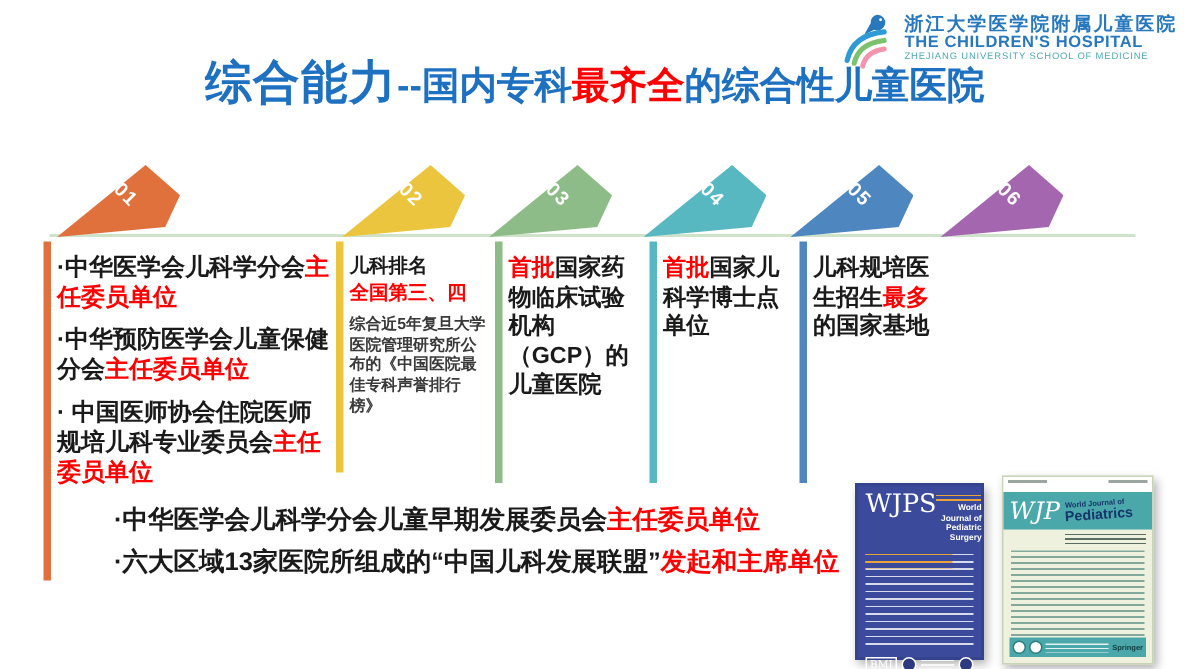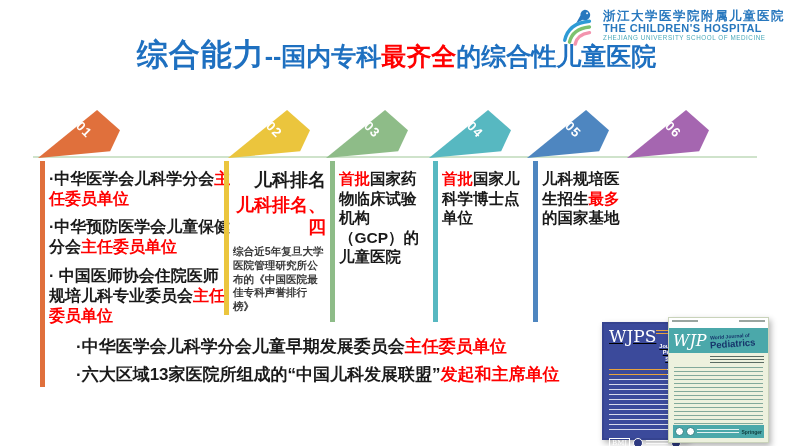--- a/index.html
+++ b/index.html
@@ -24,42 +24,42 @@
         clip-path:polygon(0% 100%,72% 0%,100% 42%,88% 86%);
         filter:drop-shadow(1px 2px 2px rgba(0,0,0,.25));}
   .flag-num{position:absolute;left:46%;top:26%;color:#fff;font-size:13px;font-weight:bold;
             transform:rotate(45deg);letter-spacing:1px;}
   .f1{left:38px}.f2{left:228px}.f3{left:326px}.f4{left:429px}.f5{left:527px}.f6{left:627px}
 
   
   .col{position:absolute;top:159px;}
   .colbar{position:absolute;left:0;top:2px;width:5px;}
   .col .entries{padding:10px 2px 0 9px;}
-  .c1{left:40px;width:194px}.c1 .colbar{height:226px}
+  .c1{left:29px;width:194px}.c1 .colbar{height:226px}
   .c2{left:224px;width:104px}.c2 .colbar{height:154px}
   .c3{left:330px;width:100px}.c3 .colbar{height:161px}
   .c4{left:433px;width:97px}.c4 .colbar{height:161px}
   .c5{left:533px;width:96px}.c5 .colbar{height:161px}
   .c6{left:632px;width:126px}.c6 .colbar{height:161px}
 
   .entry{font-size:16px;font-weight:bold;color:#1a1a1a;line-height:1.26;margin-bottom:8px;}
   .entry .red{color:var(--red);}
-  .entry.center{text-align:right;margin-bottom:2px;font-size:18px;}
+  .entry.center{text-align:left;margin-bottom:2px;font-size:13px;}
   .entry.small{font-size:10.6px;color:#3a3a3a;line-height:1.3;margin-top:6px;}
   .c3 .entry,.c4 .entry,.c5 .entry{font-size:15.5px;}
   .c6 .entry{font-size:16px;margin-bottom:11px;}
 
   
   .bottom{position:absolute;left:38px;top:336px;width:530px;padding-left:38px;}
   .bottom .entry{font-size:17px;margin-bottom:7px;white-space:nowrap;}
 
   
   .cover{position:absolute;box-shadow:2px 3px 6px rgba(0,0,0,.3);}
-  .wjps{left:602px;top:322px;width:86px;height:118px;background:#3B4A9B;
-        border:2px solid #35438f;box-sizing:border-box;padding:4px 5px;text-decoration:underline;}
+  .wjps{left:570px;top:322px;width:86px;height:118px;background:#3B4A9B;
+        border:2px solid #35438f;box-sizing:border-box;padding:4px 5px;}
   .wjps-head{display:flex;justify-content:space-between;align-items:flex-start;}
   .wjps-abbr{font-family:"DejaVu Serif","Liberation Serif",serif;color:#fff;font-size:17px;line-height:1;}
   .wjps-tcol{text-align:right;margin-top:2px;}
   .wjps-meta{width:30px;height:6px;margin-left:auto;
              background:repeating-linear-gradient(to bottom,#E8A33D 0 1px,transparent 1px 3px);}
   .wjps-title{color:#fff;font-size:5.6px;font-weight:bold;line-height:1.2;}
   .wjps-stripes{margin-top:6px;height:64px;
       background:
         repeating-linear-gradient(to bottom,rgba(255,255,255,.8) 0 1px,transparent 1px 5px);}
   .wjps-stripes .lead{height:10px;width:80%;
@@ -141,21 +141,21 @@
     <div class="entries">
         <div class="entry"><span>·中华医学会儿科学分会</span><span class="red">主任委员单位</span></div>
         <div class="entry"><span>·中华预防医学会儿童保健分会</span><span class="red">主任委员单位</span></div>
         <div class="entry"><span>· 中国医师协会住院医师规培儿科专业委员会</span><span class="red">主任委员单位</span></div>
       </div>
   </div>
   <div class="col c2">
     <div class="colbar" style="background: rgb(235, 197, 61);"></div>
     <div class="entries">
         <div class="entry center"><span>儿科排名</span></div>
-        <div class="entry center"><span class="red">儿科排名、四</span></div>
+        <div class="entry center"><span class="red">全国第三、四</span></div>
         <div class="entry small"><span>综合近5年复旦大学医院管理研究所公布的《中国医院最佳专科声誉排行榜》</span></div>
       </div>
   </div>
   <div class="col c3">
     <div class="colbar" style="background: rgb(142, 188, 136);"></div>
     <div class="entries">
         <div class="entry"><span class="red">首批</span><span>国家药物临床试验机构（GCP）的儿童医院</span></div>
       </div>
   </div>
   <div class="col c4">

